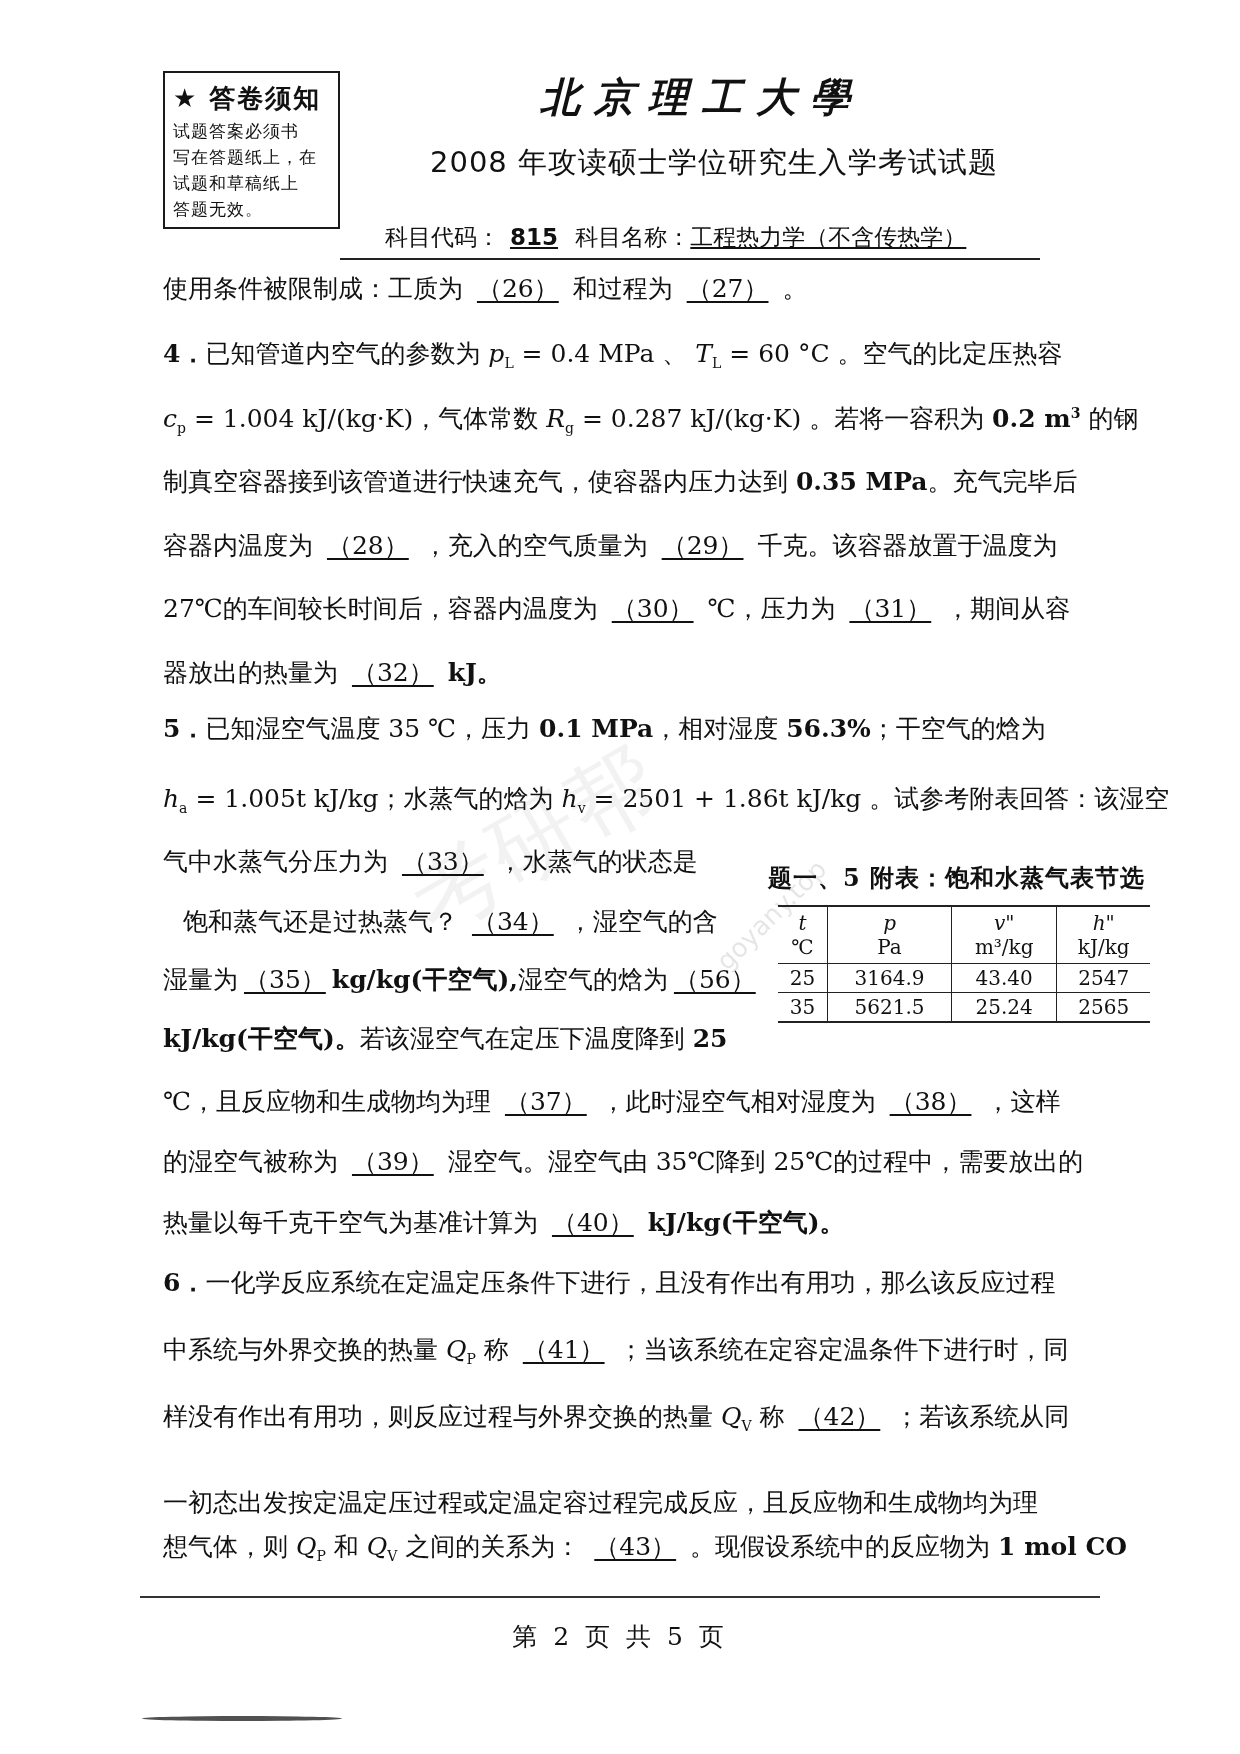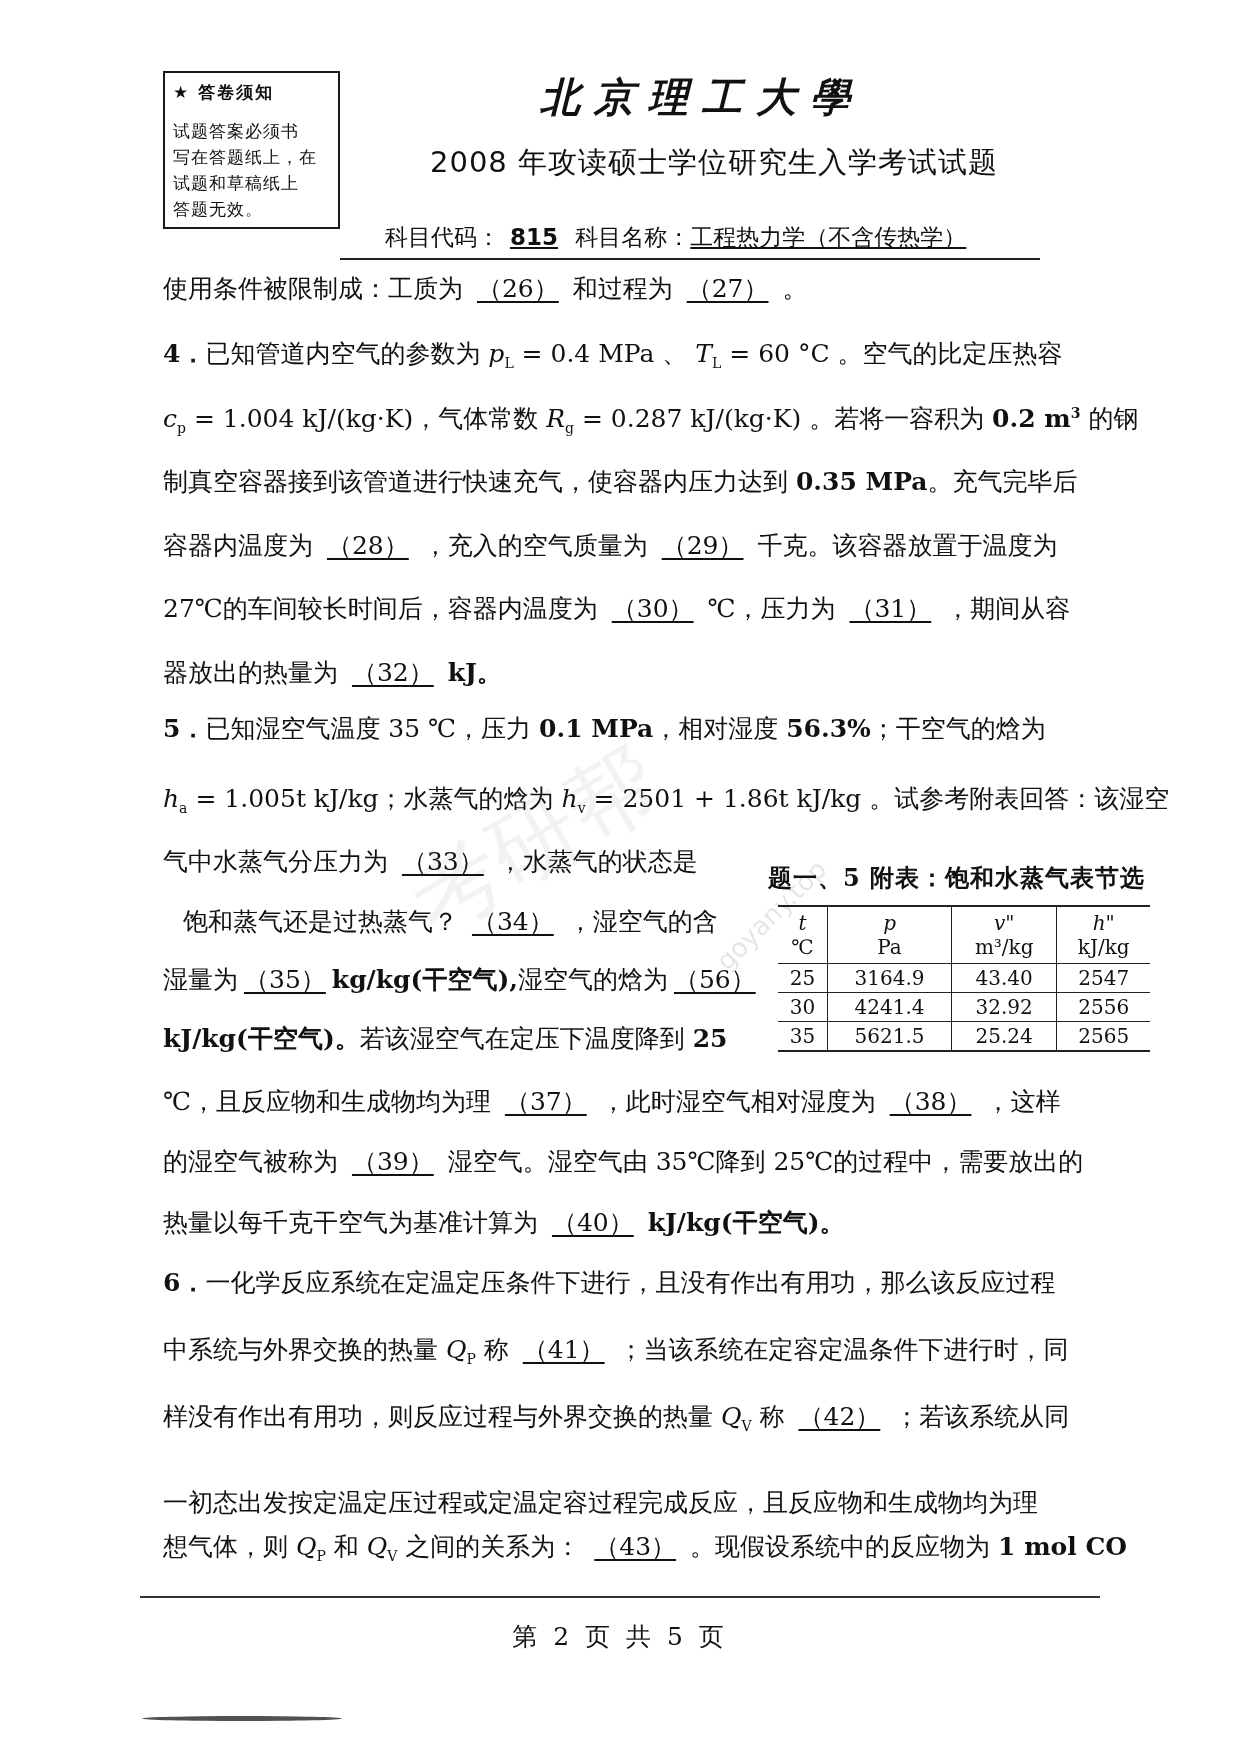--- a/index.html
+++ b/index.html
@@ -5,21 +5,21 @@
   html, body { margin: 0; padding: 0; background: #ffffff; }
   body {
     width: 1240px; height: 1754px; position: relative; overflow: hidden;
     font-family: "DejaVu Serif", "Liberation Serif", serif;
     color: #111111;
   }
   .notice-box {
     position: absolute; left: 163px; top: 71px; width: 177px; height: 158px;
     border: 2px solid #1a1a1a; box-sizing: border-box; padding: 8px 6px 4px 8px;
   }
-  .notice-title { font-size: 17px; font-weight: bold; letter-spacing: 2px; margin-bottom: 14px; font-family: "DejaVu Sans", sans-serif; }
+  .notice-title { font-size: 26px; font-weight: bold; letter-spacing: 2px; margin-bottom: 2px; font-family: "DejaVu Sans", sans-serif; }
   .notice-line { font-size: 17px; line-height: 26px; font-family: "DejaVu Sans", sans-serif; letter-spacing: 1px; }
   .univ-title {
     position: absolute; left: 540px; top: 70px; font-size: 40px; font-weight: bold;
     letter-spacing: 14px; font-family: "DejaVu Serif", serif; font-style: italic;
   }
   .exam-title {
     position: absolute; left: 430px; top: 143px; font-size: 29px;
     font-family: "DejaVu Sans", sans-serif; letter-spacing: 1px;
   }
   .subject-line {
@@ -159,26 +159,20 @@
     </tr>
   </thead>
   <tbody>
     <tr>
       <td>25</td>
         <td>3164.9</td>
         <td>43.40</td>
         <td>2547</td>
     </tr>
     <tr>
-      <td>30</td>
-        <td>4241.4</td>
-        <td>32.92</td>
-        <td>2556</td>
-    </tr>
-    <tr>
       <td>35</td>
         <td>5621.5</td>
         <td>25.24</td>
         <td>2565</td>
     </tr>
   </tbody>
 </table>
 
 <div class="footer-rule"></div>
 <div class="page-num">第 2 页 共 5 页</div>

